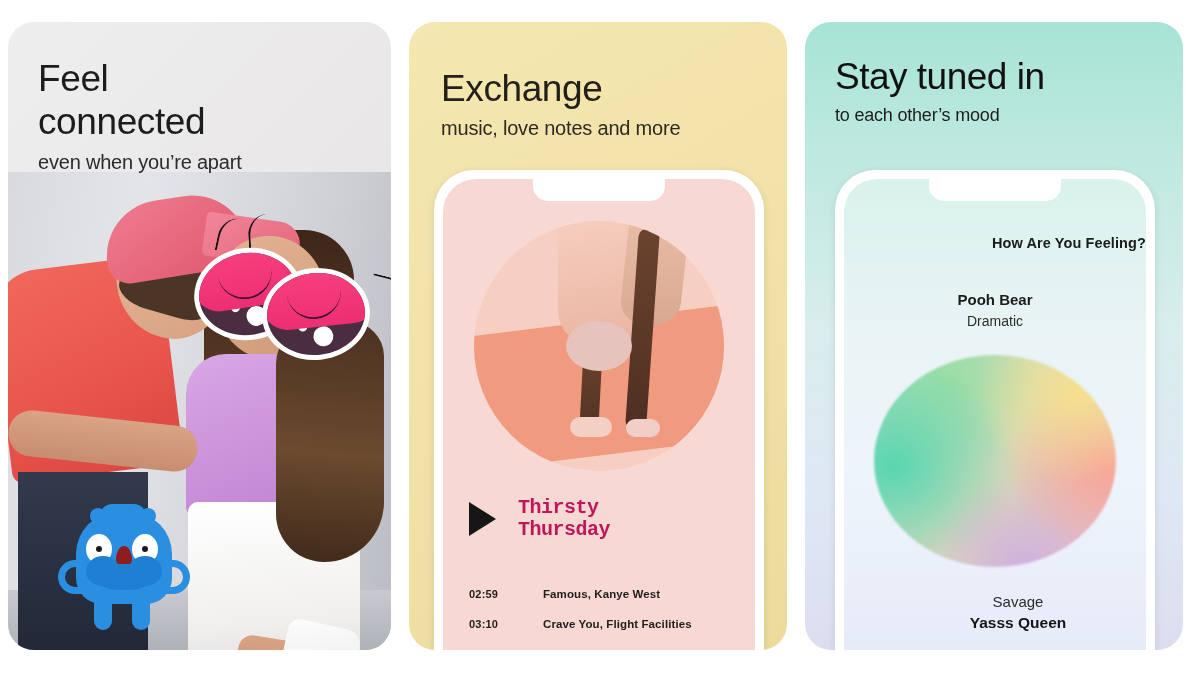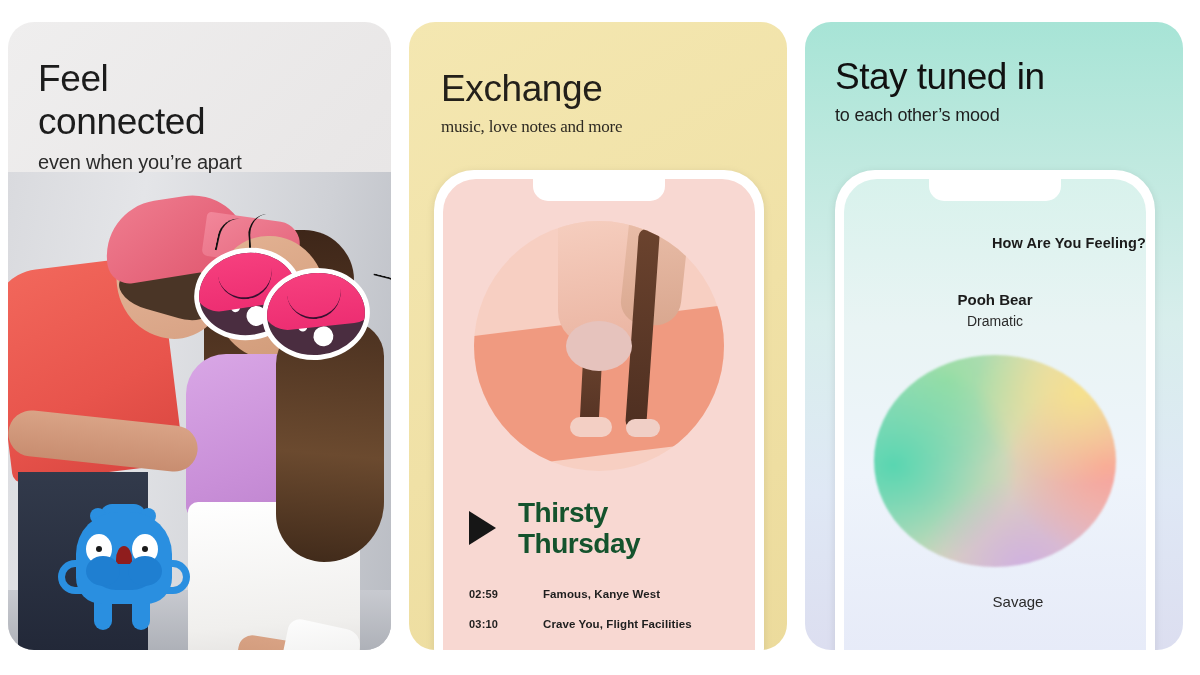--- a/index.html
+++ b/index.html
@@ -97,21 +97,21 @@
   .m-arm { position:absolute; top:58px; width:26px; height:34px; border:7px solid #2a8fe0; background:transparent; }
   .m-arm.left  { left:-12px; border-radius:30px 0 0 30px; border-right:none; }
   .m-arm.right { right:-12px; border-radius:0 30px 30px 0; border-left:none; }
   .m-leg { position:absolute; top:98px; width:18px; height:30px; background:#2a8fe0; border-radius:0 0 10px 10px; }
   .m-leg.lg1 { left:24px; } .m-leg.lg2 { left:62px; }
 
   
   .p2 { width:378px; height:628px; background:linear-gradient(150deg,#f4e7b1 0%,#f0e1a6 55%,#ecdb9c 100%); }
   .p2 .headline { position:absolute; left:32px; top:34px;margin-top:12px; }
   .p2 .h-main { font-size:37px; font-weight:400; color:#23201a; letter-spacing:-0.4px; }
-  .p2 .h-sub { font-size:17px; color:#2e2a22; margin-top:7px; letter-spacing:-0.2px;font-family:Liberation Serif, serif; }
+  .p2 .h-sub { font-size:20px; color:#2e2a22; margin-top:7px; letter-spacing:-0.2px; }
 
   .phone2 { position:absolute; left:25px; top:148px; width:330px; height:500px;
             background:#ffffff; border-radius:40px 40px 0 0; padding:9px 9px 0 9px;
             box-shadow:0 2px 8px rgba(0,0,0,0.10); }
   .screen2 { position:relative; width:100%; height:100%; background:#f8d8d2;
              border-radius:33px 33px 0 0; overflow:hidden; }
   .notch { position:absolute; left:50%; top:0; transform:translateX(-50%);
            width:132px; height:22px; background:#ffffff; border-radius:0 0 15px 15px; z-index:4; }
 
   .albumart { position:absolute; left:50%; top:42px; transform:translateX(-50%);
@@ -128,21 +128,21 @@
              background:linear-gradient(180deg,#6b432e,#4e2f21); border-radius:8px; transform:rotate(4deg); }
   .aa-dress2 { position:absolute; left:150px; top:0px; width:60px; height:104px;
               background:linear-gradient(170deg,#e9bda8,#d9a78f); border-radius:4px 6px 26px 22px; transform:rotate(6deg); }
   .aa-shoe2 { position:absolute; left:152px; top:198px; width:34px; height:18px; background:#f0cfc6; border-radius:9px; }
   .aa-hole { position:absolute; left:50%; top:50%; transform:translate(-50%,-50%);
              width:66px; height:50px; background:#e6c3bd; border-radius:50%; }
 
   .nowplaying { position:absolute; left:26px; top:318px; display:flex; align-items:center; gap:22px; }
   .play-tri { width:0; height:0; border-left:27px solid #161616;
               border-top:17px solid transparent; border-bottom:17px solid transparent; }
-  .np-title { font-size:28px; font-weight:700; color:#14532d; line-height:1.12; letter-spacing:-0.5px; }
+  .np-title { font-size:20px; font-weight:700; color:#be185d; line-height:1.12; letter-spacing:-0.5px;font-family:Liberation Mono, monospace; }
 
   .tracklist { position:absolute; left:26px; top:400px; width:272px; }
   .track { display:flex; align-items:center; padding:9px 0; }
   .tr-time { width:74px; font-size:11px; font-weight:700; color:#1e1e1e; letter-spacing:0.2px; }
   .tr-name { font-size:11.5px; font-weight:700; color:#1e1e1e; letter-spacing:0.1px; }
   .track.faded .tr-time, .track.faded .tr-name { color:#bda5a0; }
 
   
   .p3 { width:378px; height:628px;
         background:linear-gradient(180deg,#a7e4d6 0%,#bfe9df 22%,#d8eeec 48%,#dfe8f5 75%,#dcdef0 100%); }
@@ -307,18 +307,19 @@
 
         <div class="mood-who">
           <div class="mw-name">Pooh Bear</div>
           <div class="mw-mood">Dramatic</div>
         </div>
 
         <div class="blob"></div>
 
         <div class="mood-foot">
           <div class="mf-top">Savage</div>
+          <div class="mf-bottom">Yasss Queen</div>
         </div>
       </div>
     </div>
   </div>
 
 </div>
 
 </body></html>

